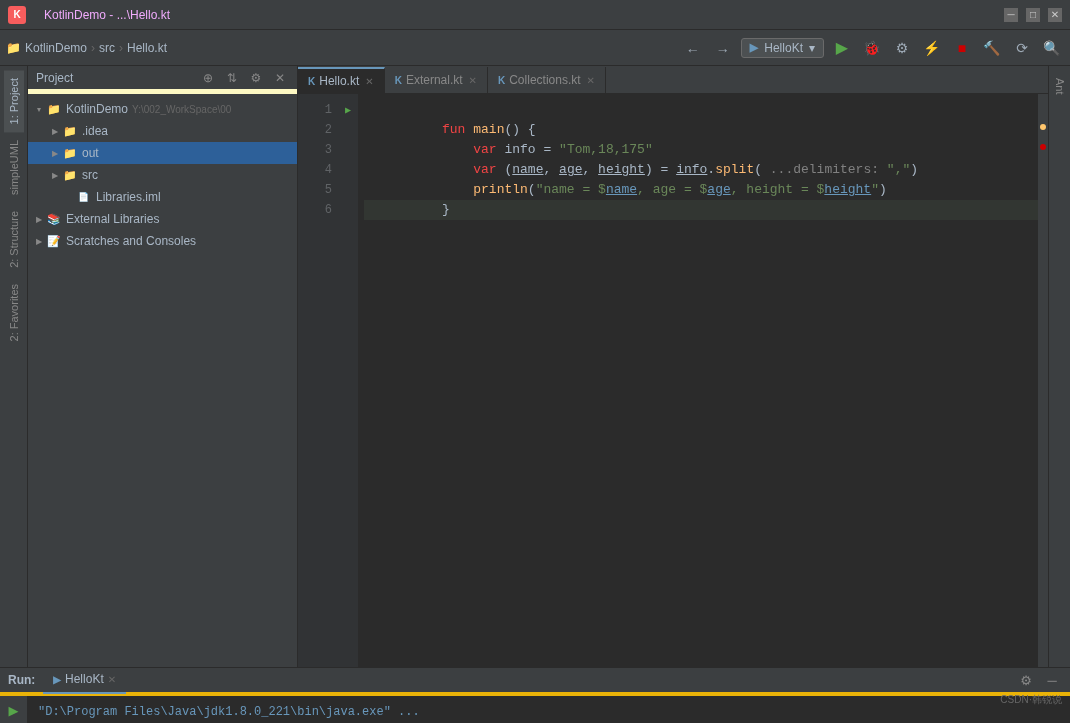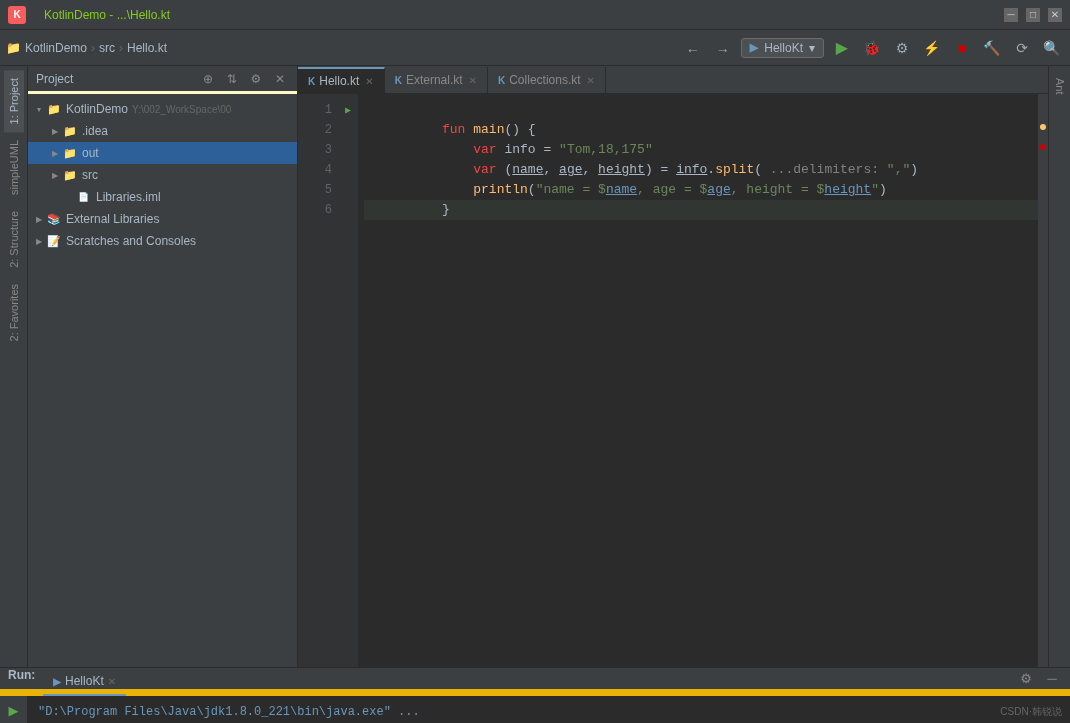--- a/index.html
+++ b/index.html
@@ -38,21 +38,21 @@
       gap: 12px;
       flex: 1;
     }
     .menu-item {
       color: #bbb;
       cursor: pointer;
       font-size: 12px;
       text-decoration: underline dotted;
     }
     .title-text {
-      color: #84cc16;
+      color: #f0abfc;
       font-size: 12px;
       margin: 0 12px;
     }
     .window-controls {
       display: flex; gap: 8px; margin-left: auto;
     }
     .win-btn {
       width: 14px; height: 14px;
       background: #666;
       display: flex; align-items: center; justify-content: center;
@@ -129,21 +129,21 @@
     .project-panel {
       width: 270px;
       background: #3c3f41;
       border-right: 1px solid #2b2b2b;
       display: flex;
       flex-direction: column;
     }
     .project-panel-header {
       height: 28px;
       background: #3c3f41;
-      border-bottom: 3px solid #fef9c3;
+      border-bottom: 5px solid #fef9c3;
       display: flex;
       align-items: center;
       padding: 0 8px;
       gap: 6px;
     }
     .project-title {
       font-size: 12px;
       color: #a9b7c6;
       flex: 1;
     }
@@ -305,23 +305,23 @@
     .bottom-panel {
       height: 160px;
       background: #2b2b2b;
       border-top: 1px solid #2b2b2b;
       display: flex;
       flex-direction: column;
     }
     .bottom-tabs {
       height: 28px;
       background: #3c3f41;
-      border-bottom: 7px solid #eab308;
-      display: flex;
-      align-items: flex-start;
+      border-bottom: 4px solid #eab308;
+      display: flex;
+      align-items: center;
       padding: 0 8px;
     }
     .run-label {
       color: #a9b7c6;
       font-size: 12px;
       font-weight: bold;
       margin-right: 8px;
     }
     .bottom-tab {
       height: 28px;
@@ -377,21 +377,21 @@
       font-size: 12px;
       color: #a9b7c6;
       line-height: 20px;
     }
     .console-line { height: 20px; }
     .console-path { color: #6897bb; }
 
     
     .watermark {
       position: absolute;
-      bottom: 4px;
+      bottom: 16px;
       right: 8px;
       font-size: 10px;
       color: #666;
     }
   </style>
 </head>
 <body>
 
 <div class="title-bar">
   <div class="title-bar-logo">

